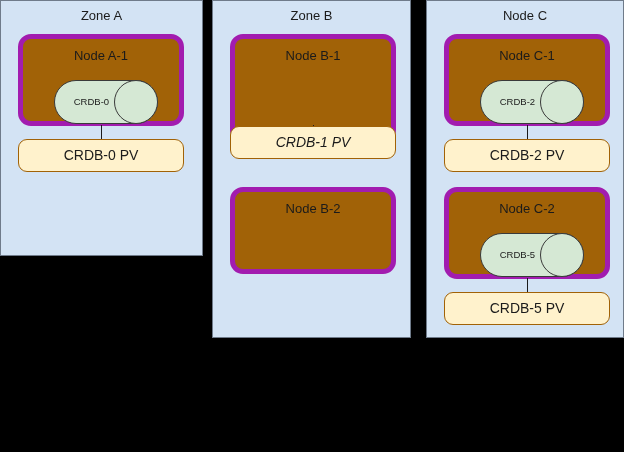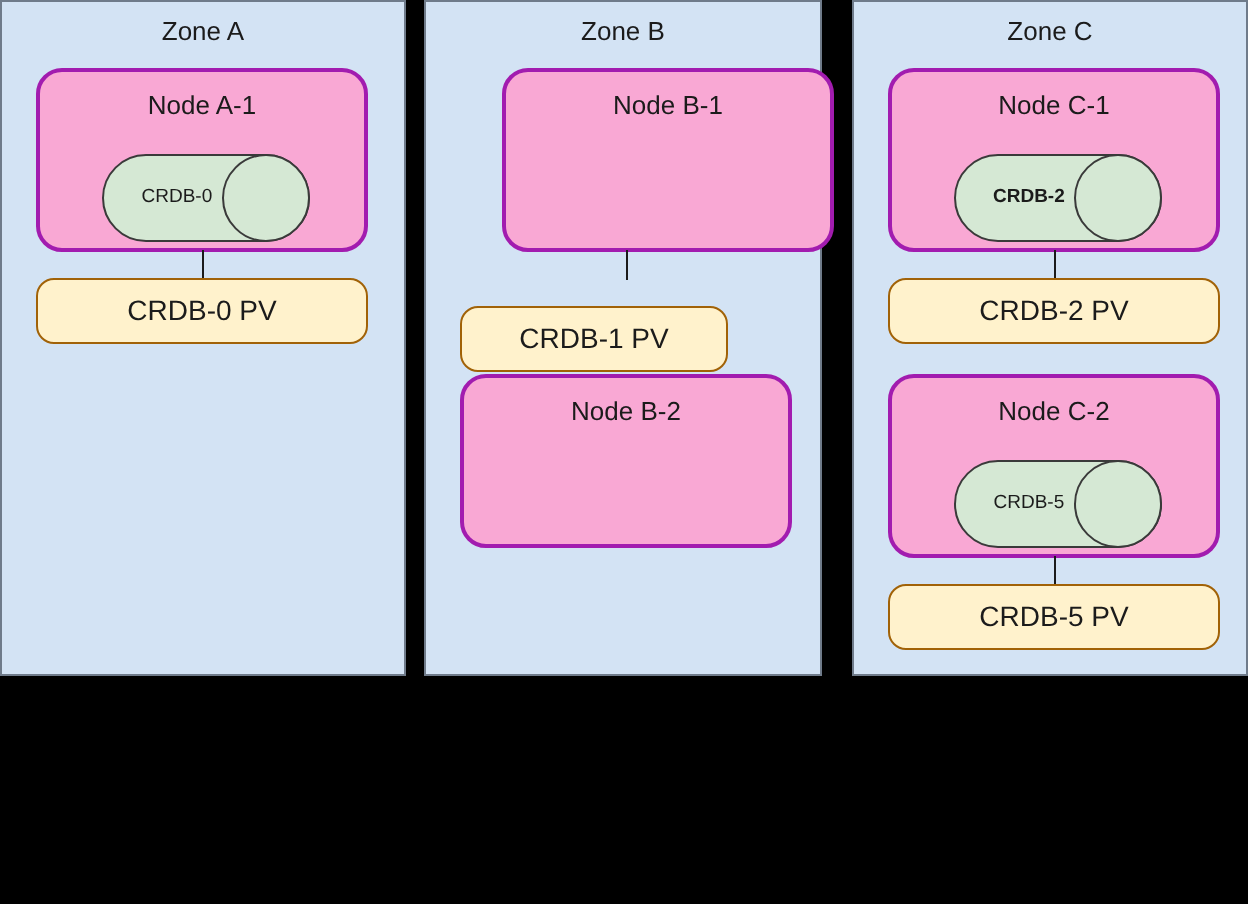--- a/index.html
+++ b/index.html
@@ -41,22 +41,22 @@
     text-align: center;
     font-size: 13px;
     line-height: 16px;
     color: #1b1b1b;
     white-space: nowrap;
   }
 
   
   .node {
     position: absolute;
-    background: #f9a8d4;
-    border: 2px solid #a21caf;
+    background: #a16207;
+    border: 5px solid #a21caf;
     border-radius: 13px;
     box-sizing: border-box;
   }
   .node-label {
     position: absolute;
     left: 0;
     right: 0;
     top: 9px;
     text-align: center;
     font-size: 13px;
@@ -113,21 +113,21 @@
     position: absolute;
     width: 1px;
     background: #1b1b1b;
   }
 </style>
 </head>
 <body>
 
 <div id="canvas">
 
-  <div class="zone" style="left:0px; top:0px; width:203px; height:338px;">
+  <div class="zone" style="left:0px; top:0px; width:203px; height:256px;">
     <div class="zone-label">Zone A</div>
 
     <div class="node" style="left:17px; top:33px; width:166px; height:92px;">
       <div class="node-label">Node A-1</div>
 
       <div class="cyl" style="left:31px; top:41px; width:104px; height:44px;">
         <svg viewBox="0 0 104 44" preserveAspectRatio="none">
           <path d="M22,0.5 H82 A21.5,21.5 0 0 1 82,43.5 H22 A21.5,21.5 0 0 1 22,0.5 Z" fill="#d5e8d4" stroke="#3a3a3a" stroke-width="1"></path>
           <ellipse cx="82" cy="22" rx="21.5" ry="21.5" fill="#d5e8d4" stroke="#3a3a3a" stroke-width="1"></ellipse>
         </svg>
@@ -138,43 +138,43 @@
     <div class="connector" style="left:100px; top:124px; height:15px;"></div>
 
     <div class="pv" style="left:17px; top:138px; width:166px; height:33px;">
       <span class="pv-label">CRDB-0 PV</span>
     </div>
   </div>
 
   <div class="zone" style="left:212px; top:0px; width:199px; height:338px;padding-left:36px;">
     <div class="zone-label">Zone B</div>
 
-    <div class="node" style="left:17px; top:33px; width:166px; height:92px;margin-left:21px;">
+    <div class="node" style="left:17px; top:33px; width:166px; height:109px;">
       <div class="node-label">Node B-1</div>
 
     </div>
 
     <div class="connector" style="left:100px; top:124px; height:15px;"></div>
 
-    <div class="pv" style="left:17px; top:152px; width:134px; height:33px;">
+    <div class="pv" style="left:17px; top:125px; width:166px; height:33px;font-style:italic;">
       <span class="pv-label">CRDB-1 PV</span>
     </div>
 
     <div class="node" style="left:17px; top:186px; width:166px; height:87px;">
       <div class="node-label">Node B-2</div>
     </div>
   </div>
 
   <div class="zone" style="left:426px; top:0px; width:198px; height:338px;">
-    <div class="zone-label">Zone C</div>
+    <div class="zone-label">Node C</div>
 
     <div class="node" style="left:17px; top:33px; width:166px; height:92px;">
       <div class="node-label">Node C-1</div>
 
-      <div class="cyl" style="left:31px; top:41px; width:104px; height:44px;font-weight:bold;">
+      <div class="cyl" style="left:31px; top:41px; width:104px; height:44px;">
         <svg viewBox="0 0 104 44" preserveAspectRatio="none">
           <path d="M22,0.5 H82 A21.5,21.5 0 0 1 82,43.5 H22 A21.5,21.5 0 0 1 22,0.5 Z" fill="#d5e8d4" stroke="#3a3a3a" stroke-width="1"></path>
           <ellipse cx="82" cy="22" rx="21.5" ry="21.5" fill="#d5e8d4" stroke="#3a3a3a" stroke-width="1"></ellipse>
         </svg>
         <div class="cyl-label">CRDB-2</div>
       </div>
     </div>
 
     <div class="connector" style="left:100px; top:124px; height:15px;"></div>
 

